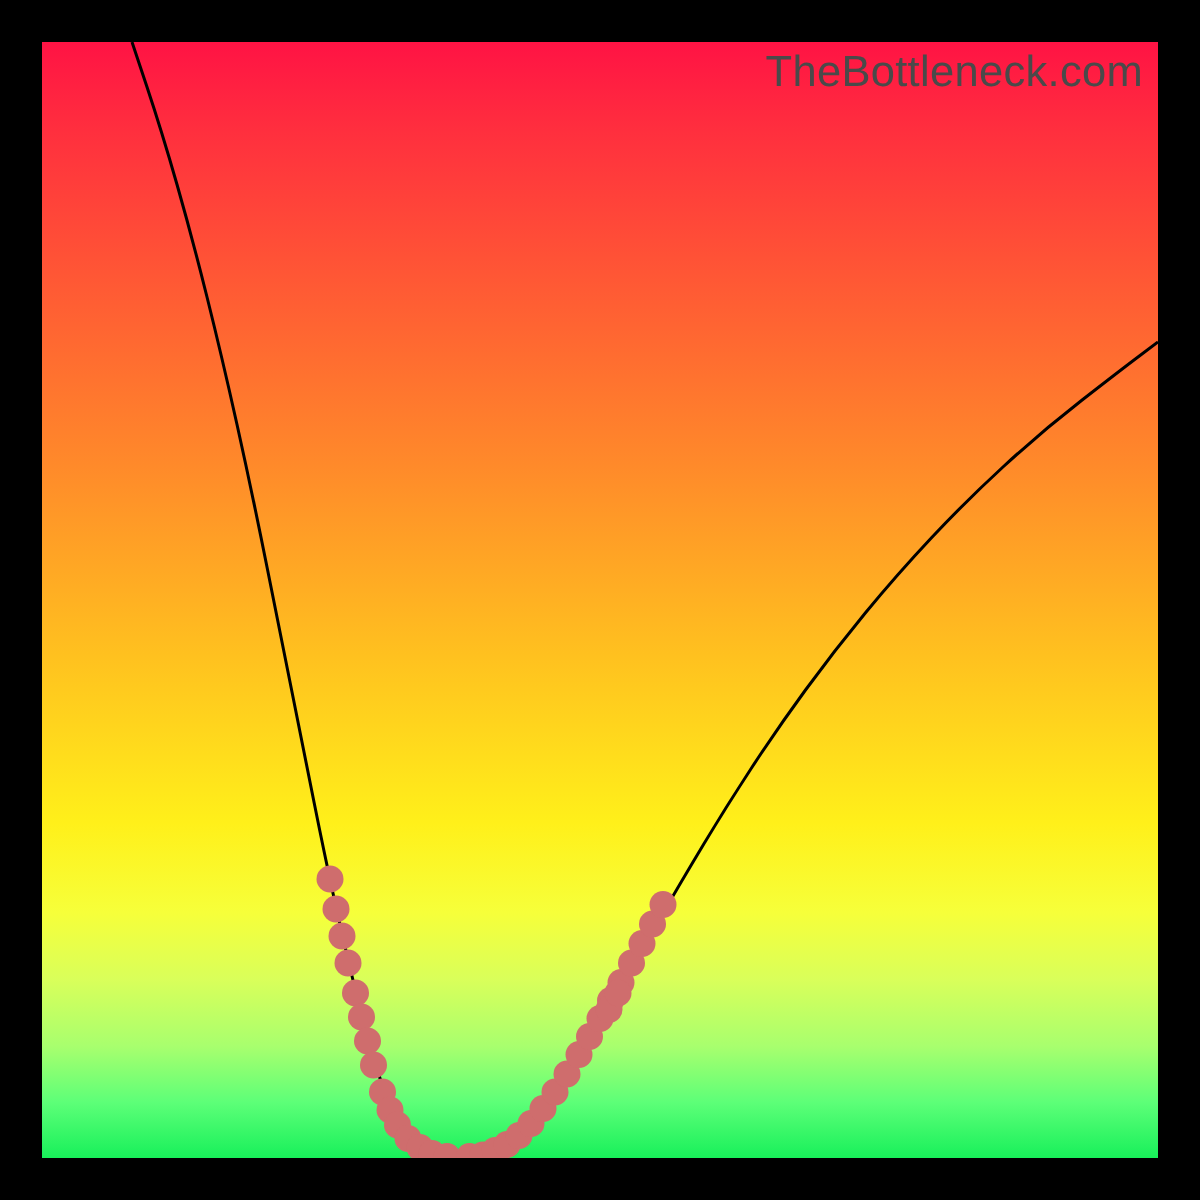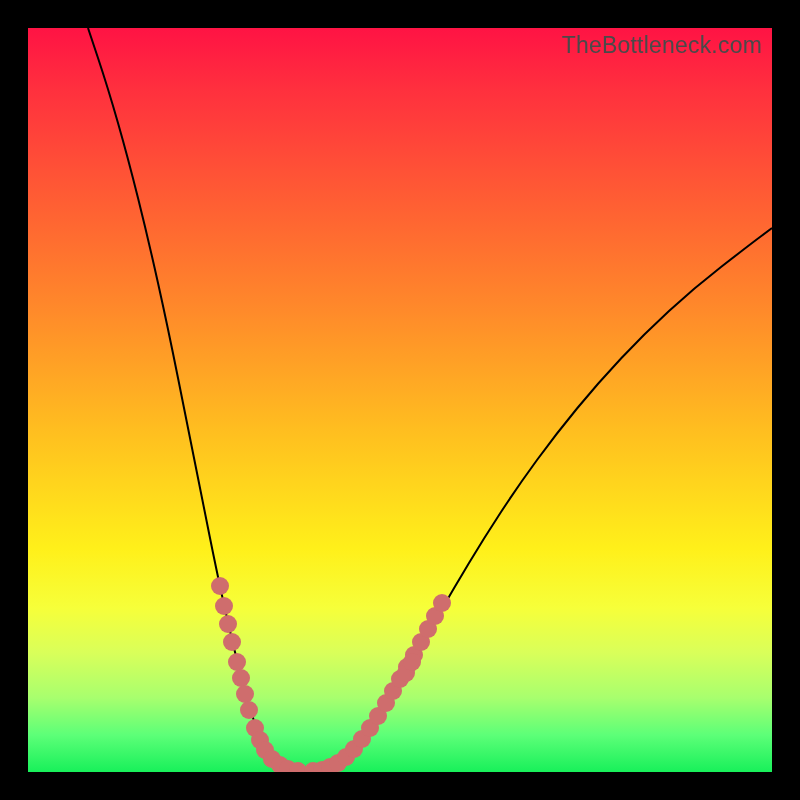--- a/index.html
+++ b/index.html
@@ -39,21 +39,21 @@
       #a8ff6e 90%,
       #5dff78 95%,
       #18f05a 100%
     );
   }
   .watermark {
     position: absolute;
     top: 4px;
     right: 10px;
     color: #4a4a4a;
-    font-size: 23px;
+    font-size: 29px;
     font-weight: 500;
     letter-spacing: 0.2px;
     user-select: none;
   }
   svg.curve {
     position: absolute;
     left: 0;
     top: 0;
     width: 744px;
     height: 744px;

